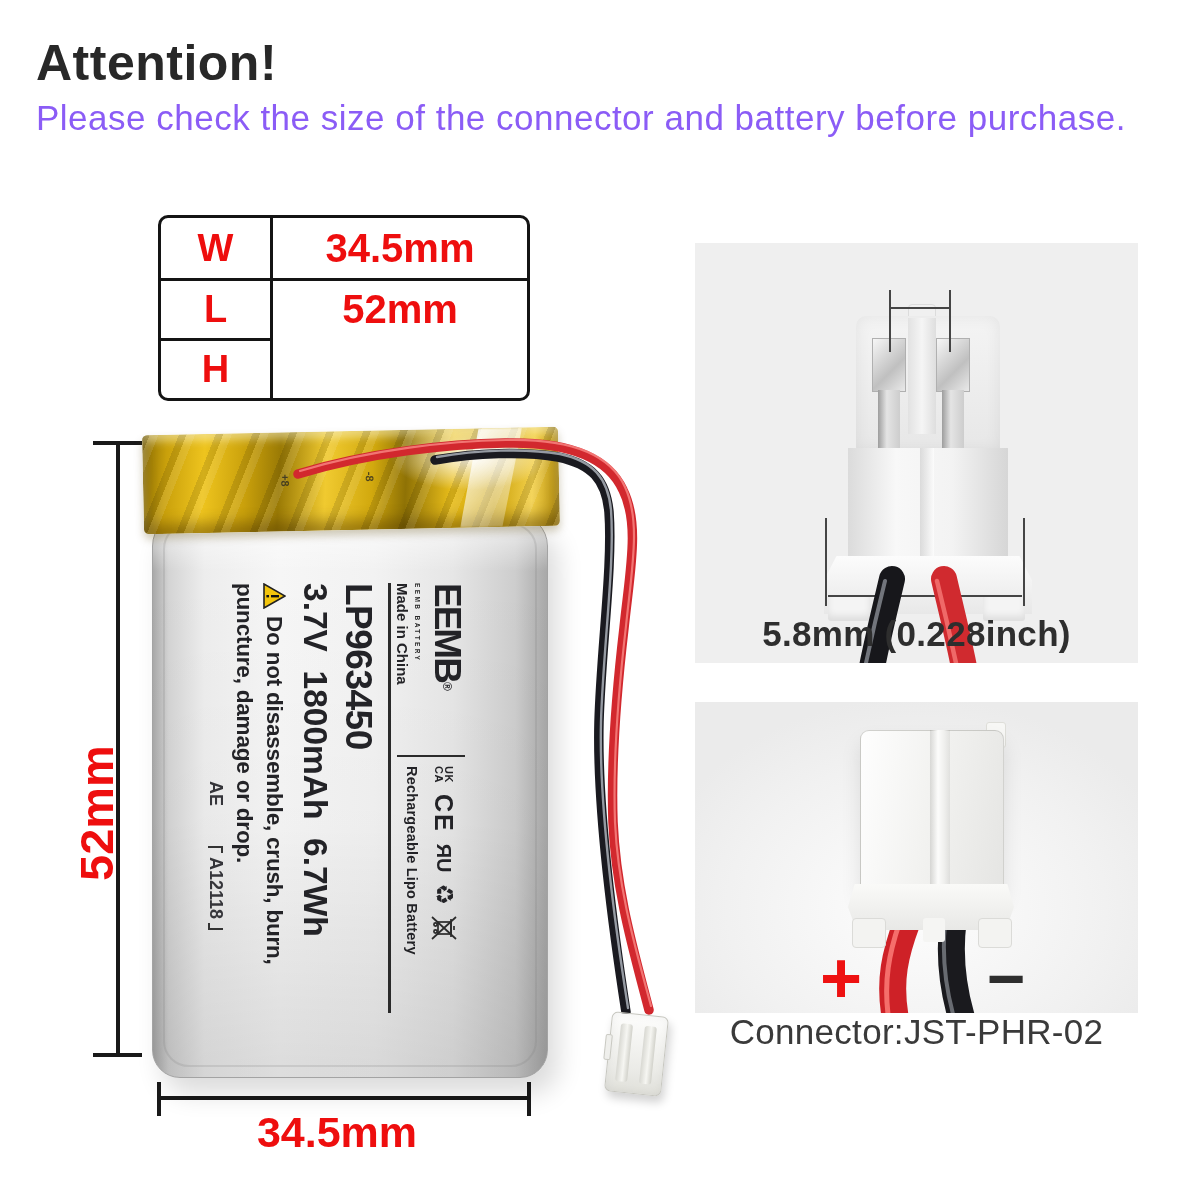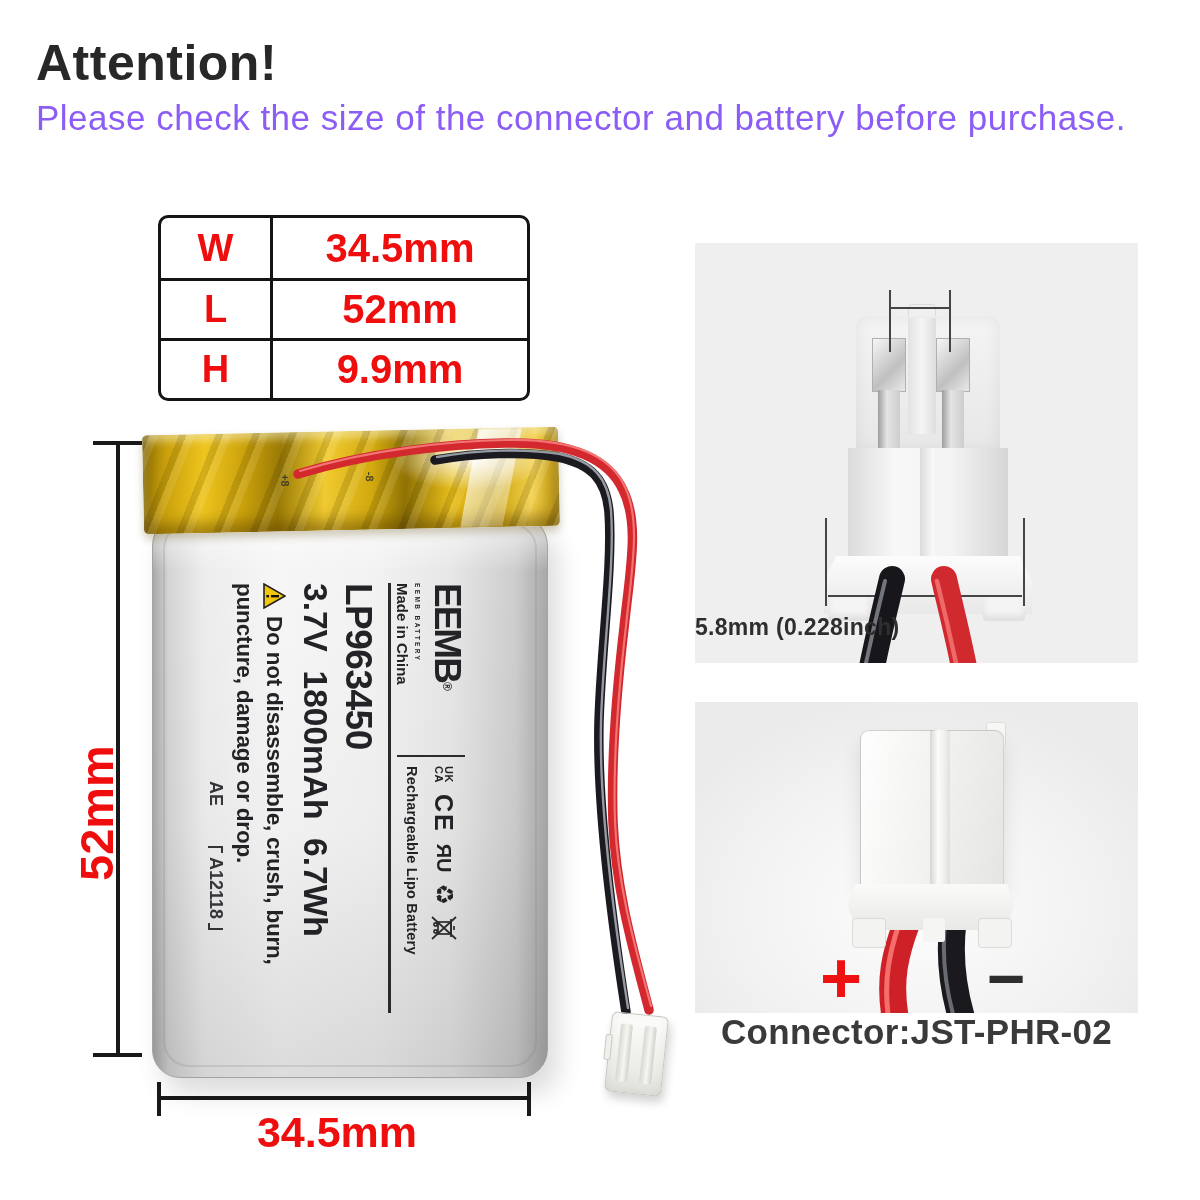--- a/index.html
+++ b/index.html
@@ -91,21 +91,21 @@
   .plug-slot { position:absolute; top:10px; width:12px; height:58px; background:linear-gradient(90deg,#d8d8d2,#f6f6f2 55%,#d2d2cb); border-radius:3px; }
   .ps1 { left:9px; } .ps2 { left:33px; }
   .plug-latch { position:absolute; left:-5px; top:22px; width:7px; height:26px; background:#efefec; border:1px solid #c9c9c2; border-radius:2px; }
 
   
   .panel { background:#efefef; overflow:hidden; }
   .panel-front { left:695px; top:243px; width:443px; height:420px; }
   .panel-back  { left:695px; top:702px; width:443px; height:311px;
     background:radial-gradient(270px 210px at 50% 66%, #fdfdfd, #f1f1f1 70%, #ebebeb 100%); }
   .p1-title { position:absolute; left:0; top:13px; width:100%; text-align:center; font-size:30px; font-weight:700; color:#2e2e2e; letter-spacing:.3px; }
-  .p1-bottom { position:absolute; left:0; top:371px; width:100%; text-align:left; font-size:23px; font-weight:700; color:#2e2e2e; letter-spacing:.3px; }
+  .p1-bottom { position:absolute; left:0; top:371px; width:100%; text-align:center; font-size:35px; font-weight:700; color:#2e2e2e; letter-spacing:.3px; }
 
   .cfront-housing { position:absolute; left:161px; top:73px; width:144px; height:136px; border-radius:10px 10px 0 0;
     background:linear-gradient(180deg,#f4f4f4,#e7e7e7); box-shadow:inset 0 0 16px rgba(0,0,0,.07); }
   .cfront-tab { position:absolute; left:213px; top:61px; width:28px; height:18px; background:#f0f0f0; border:1px solid #dcdcdc; border-radius:4px 4px 0 0; }
   .cfront-post { position:absolute; left:213px; top:75px; width:28px; height:116px;
     background:linear-gradient(90deg,#e2e2e2,#f5f5f5 50%,#dedede); }
   .pin-crimp { position:absolute; top:95px; width:34px; height:54px; border:1px solid #b0b0b0;
     background:linear-gradient(135deg,#f6f6f6,#c0c0c0 60%,#e9e9e9); }
   .pcl { left:177px; } .pcr { left:241px; }
   .pin-post { position:absolute; top:147px; width:22px; height:88px;
@@ -129,37 +129,36 @@
   .cback-ridge { position:absolute; left:235px; top:28px; width:20px; height:164px;
     background:linear-gradient(90deg,rgba(80,80,75,.17),#fcfcfb 40%,#f0f0ee 70%,rgba(110,110,105,.12)); }
   .cback-flange { position:absolute; left:153px; top:182px; width:166px; height:46px;
     background:linear-gradient(180deg,#fafaf8,#e8e8e6); clip-path:polygon(4% 0,96% 0,100% 50%,95% 100%,5% 100%,0 50%); }
   .cback-foot { position:absolute; top:216px; width:34px; height:30px; background:#f3f3f1; border:1px solid #dbdbd8; border-radius:4px; }
   .cbfl { left:157px; } .cbfr { left:283px; }
   .cback-notch { position:absolute; left:228px; top:216px; width:22px; height:24px; background:#f5f5f3; border-radius:3px; }
   .plus  { position:absolute; left:121px; top:240px; width:50px; text-align:center; font-size:72px; line-height:72px; font-weight:700; color:#ee1111; }
   .minus { position:absolute; left:286px; top:240px; width:50px; text-align:center; font-size:66px; line-height:72px; font-weight:700; color:#2e2e2e; }
 
-  .caption { left:695px; top:1012px; width:443px; text-align:center; font-size:35px; color:#3a3a3a; letter-spacing:.3px;font-weight:bold; }
+  .caption { left:695px; top:1012px; width:443px; text-align:center; font-size:35px; color:#3a3a3a; letter-spacing:.3px; }
 </style>
 </head>
 <body>
 
 <div id="page">
 
   <h1 class="abs title">Attention!</h1>
   <p class="abs subtitle">Please check the size of the connector and battery before purchase.</p>
 
   <div class="abs size-table">
     <div class="cell lab">W</div>
     <div class="cell val">34.5mm</div>
     <div class="cell lab rb">L</div>
     <div class="cell val rb">52mm</div>
     <div class="cell lab rb">H</div>
-    <div class="cell val rb">9.9mm</div>
   </div>
 
   <div class="abs dim dim-v-line"></div>
   <div class="abs dim dim-v-capt"></div>
   <div class="abs dim dim-v-capb"></div>
   <div class="abs dim-v-label">52mm</div>
 
   <div class="abs battery-body">
     <div class="abs battery-seam"></div>
   </div>

